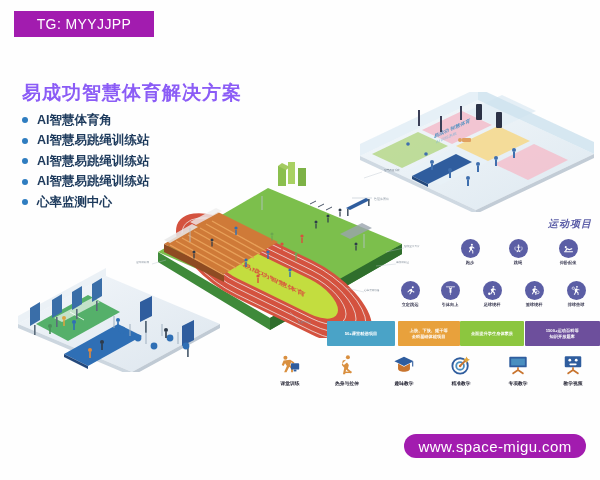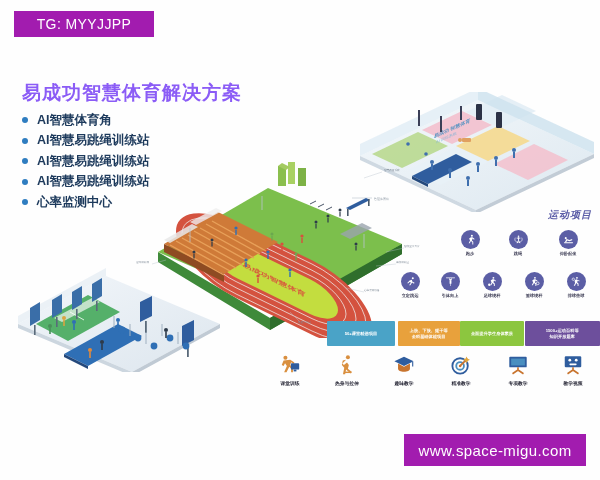--- a/index.html
+++ b/index.html
@@ -7,21 +7,21 @@
     width:600px;height:480px;overflow:hidden;
     background:#ffffff;
     font-family:"Liberation Sans","DejaVu Sans",sans-serif;
     position:relative;
   }
   #stage{position:absolute;inset:0;width:600px;height:480px;background:#fefefe;}
 
   
   .wm{position:absolute;background:#a21caf;color:#fff;display:flex;align-items:center;justify-content:center;letter-spacing:.4px;}
   #wm-top{left:14px;top:11px;width:140px;height:26px;font-size:14px;}
-  #wm-bot{left:404px;top:434px;width:182px;height:32px;font-size:15px;}
+  #wm-bot{left:404px;top:434px;width:182px;height:24px;font-size:15px;border-radius:12px;}
 
   
   #title{position:absolute;left:22px;top:80px;font-size:19px;font-weight:bold;color:#8b5cf6;letter-spacing:1px;
          text-shadow:0 1px 0 rgba(255,255,255,.8);}
   #bullets{position:absolute;left:22px;top:110px;width:230px;}
   .bl{display:flex;align-items:center;height:20.5px;text-align:right;}
   .bl .dot{width:6px;height:6px;border-radius:50%;background:#2f7dc0;margin-right:9px;flex:none;}
   .bl .txt{font-size:12.5px;font-weight:bold;color:#1d3a5c;white-space:nowrap;}
 
   
@@ -30,21 +30,21 @@
   #track-label-wrap{position:absolute;left:150px;top:148px;width:300px;height:200px;pointer-events:none;}
   .callout{position:absolute;font-size:2.6px;color:#7b8794;white-space:nowrap;}
 
   
   #gym-scene{position:absolute;left:14px;top:268px;width:210px;height:104px;}
 
   
   #fac-scene{position:absolute;left:352px;top:92px;width:246px;height:120px;}
 
   
-  #events{position:absolute;left:392px;top:208px;width:208px;height:108px;}
+  #events{position:absolute;left:392px;top:217px;width:208px;height:108px;}
   #events-title{position:absolute;right:8px;top:0;font-size:10px;font-weight:bold;color:#5d5fa8;letter-spacing:1px;
                 font-style:italic;}
   .ev{position:absolute;width:36px;text-align:center;}
   .ev .circ{width:19px;height:19px;border-radius:50%;background:#5b5ea5;margin:0 auto 2px;
             display:flex;align-items:center;justify-content:center;color:#fff;font-size:11px;line-height:1;}
   .ev .cap{font-size:4.4px;color:#3a3a52;font-weight:bold;white-space:nowrap;transform:scale(.95);}
 
   
   #tags{position:absolute;left:327px;top:321px;width:273px;height:27px;}
   .tag{position:absolute;top:0;height:25px;border-radius:1px;display:flex;flex-direction:column;

